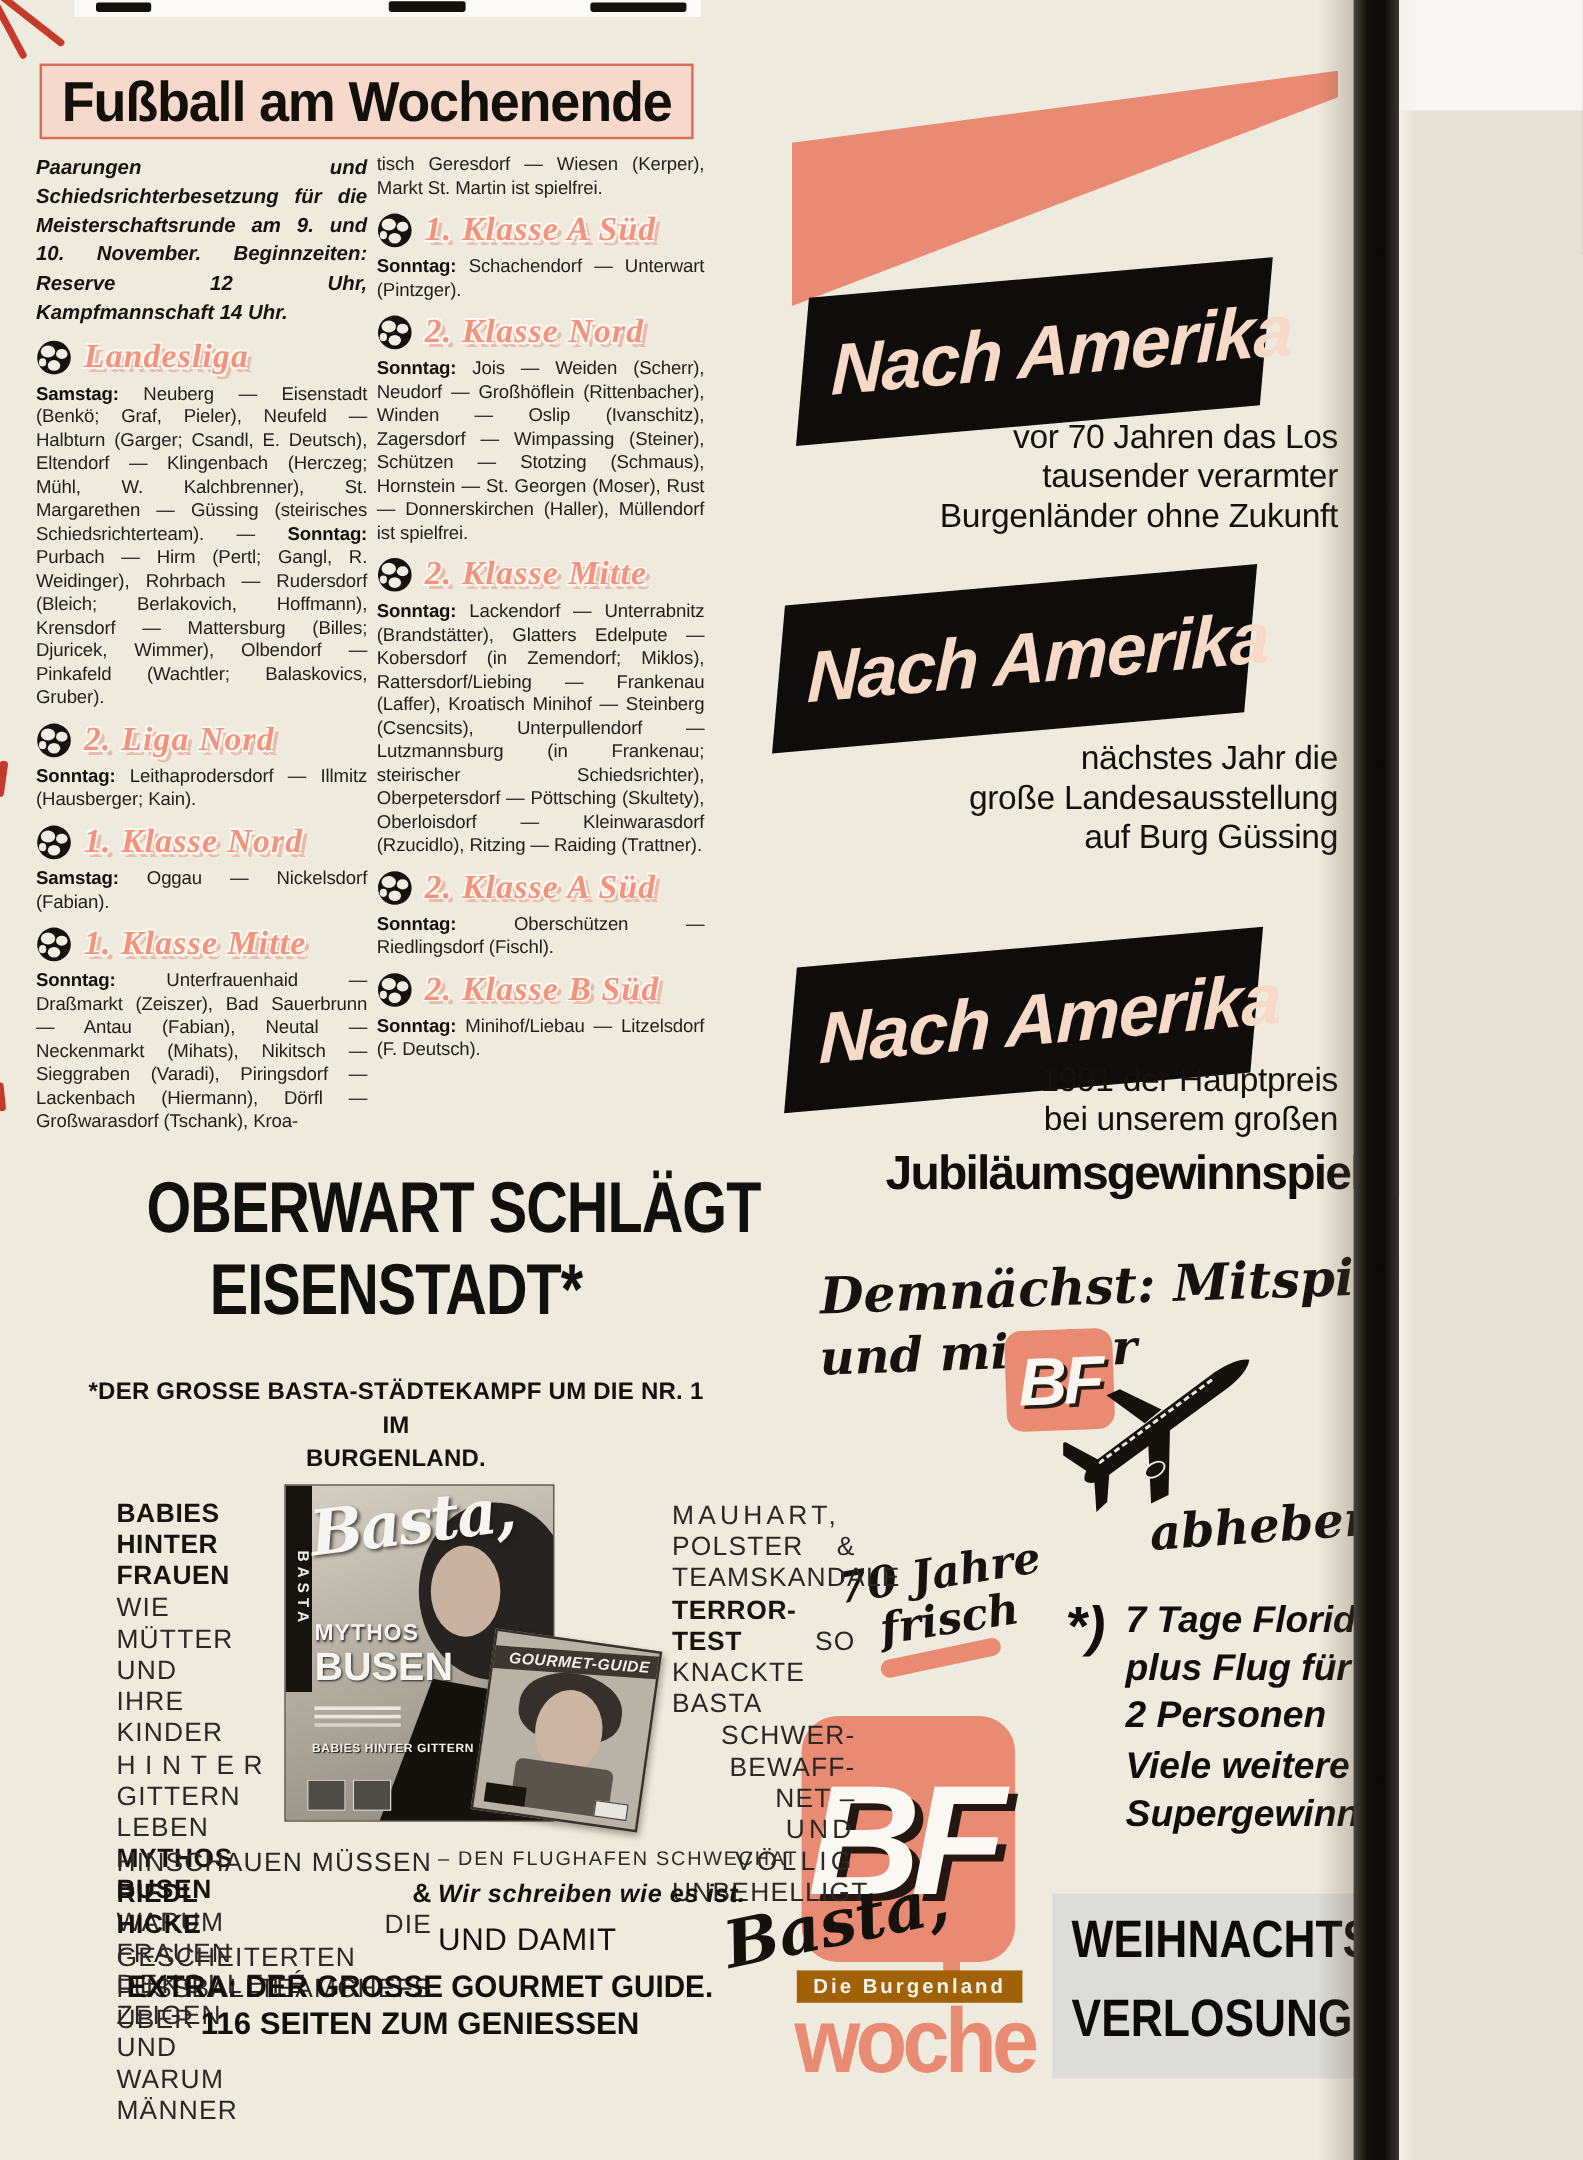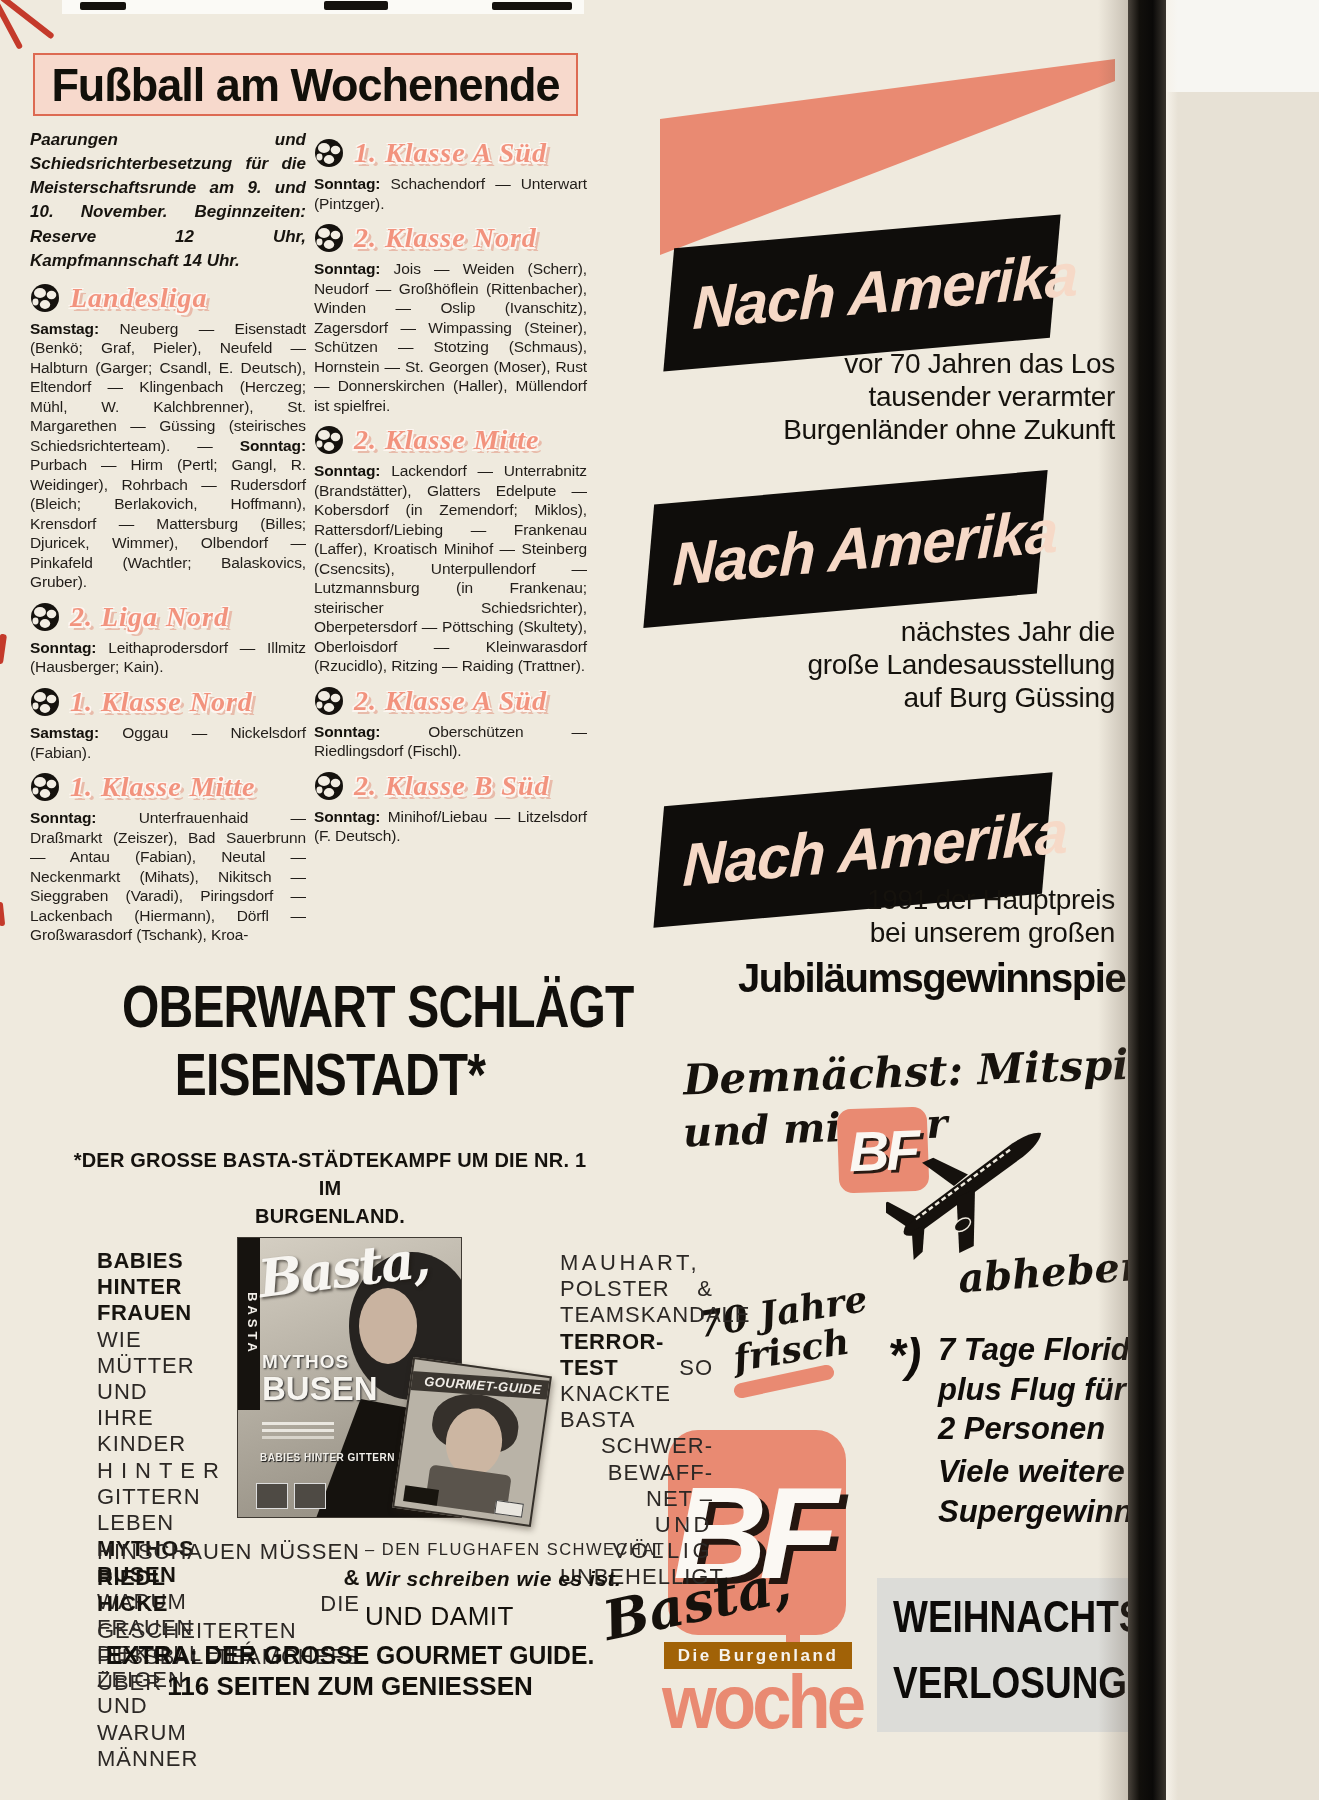--- a/index.html
+++ b/index.html
@@ -182,20 +182,21 @@
             <ellipse cx="21.5" cy="12" rx="4.8" ry="4.2" fill="#f2ede3"></ellipse>
             <ellipse cx="15" cy="21.5" rx="5.2" ry="4.4" fill="#f2ede3"></ellipse>
             <ellipse cx="5.5" cy="19" rx="3" ry="3.4" fill="#f2ede3"></ellipse>
           </svg></span>
       <span class="sec-title">1. Klasse Mitte</span>
     </div>
     <p class="fixtures"><b>Sonntag:</b><span> Unterfrauenhaid — Draßmarkt (Zeiszer), Bad Sauerbrunn — Antau (Fabian), Neutal — Neckenmarkt (Mihats), Nikitsch — Sieggraben (Varadi), Piringsdorf — Lackenbach (Hiermann), Dörfl — Großwarasdorf (Tschank), Kroa-</span></p>
   </div>
 
   <div class="col col2">
+    <p class="fixtures">tisch Geresdorf — Wiesen (Kerper), Markt St. Martin ist spielfrei.</p>
 
     <div class="sec-head">
       <span class="ball"><svg width="30" height="30" viewBox="0 0 30 30">
             <circle cx="15" cy="15" r="14" fill="#15120e"></circle>
             <ellipse cx="10" cy="10" rx="6" ry="5" fill="#f2ede3"></ellipse>
             <ellipse cx="21.5" cy="12" rx="4.8" ry="4.2" fill="#f2ede3"></ellipse>
             <ellipse cx="15" cy="21.5" rx="5.2" ry="4.4" fill="#f2ede3"></ellipse>
             <ellipse cx="5.5" cy="19" rx="3" ry="3.4" fill="#f2ede3"></ellipse>
           </svg></span>
       <span class="sec-title">1. Klasse A Süd</span>

